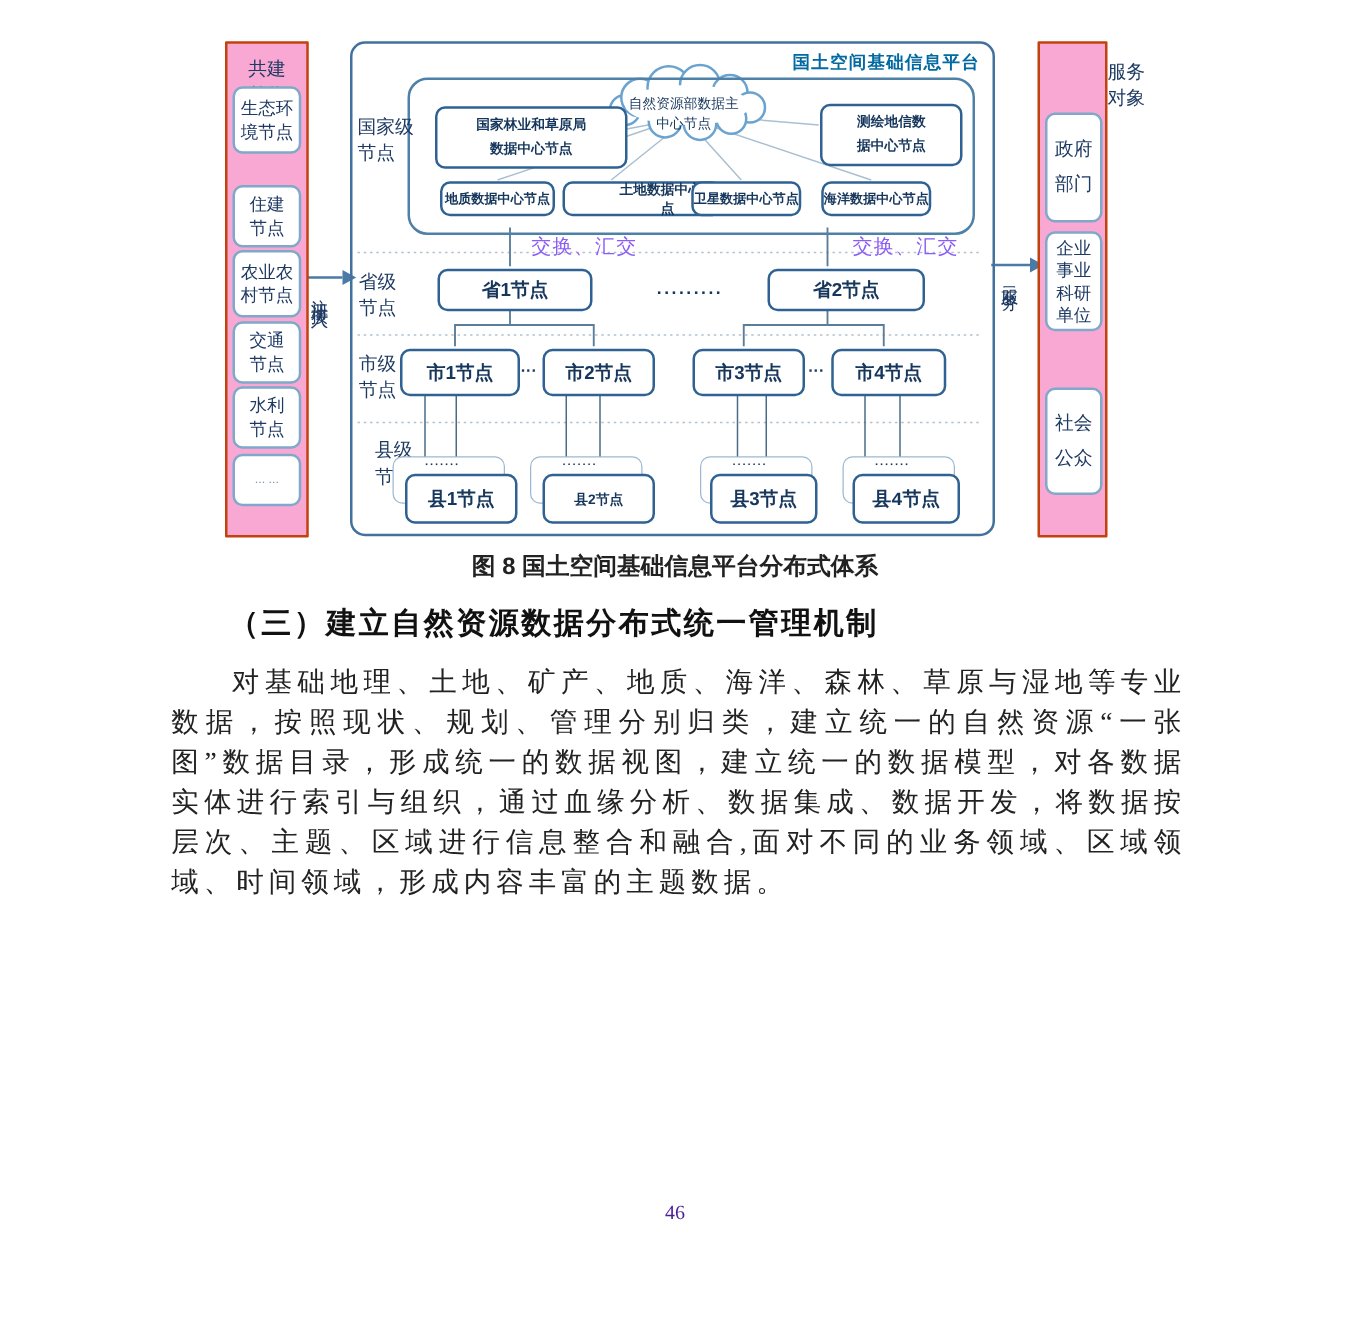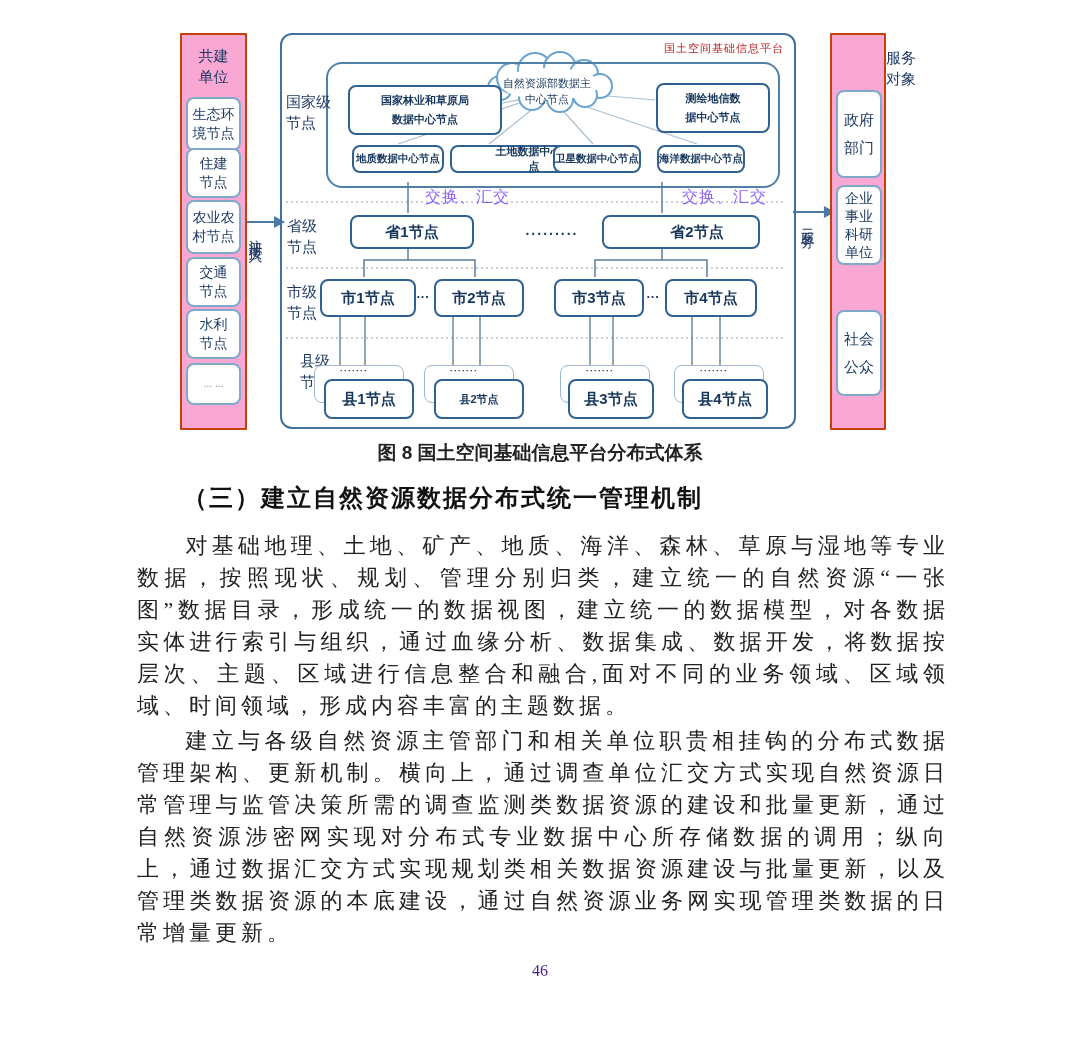--- a/index.html
+++ b/index.html
@@ -96,38 +96,38 @@
         <circle cx="585" cy="95" r="12"></circle>
         <circle cx="560" cy="99" r="13"></circle>
         <circle cx="532" cy="97" r="13"></circle>
       </g>
       <ellipse cx="550" cy="84" rx="50" ry="16" fill="#ffffff" stroke="none"></ellipse>
     </svg>
 
     <div class="abs panel" style="left:180px;top:33px;width:63px;height:393px;">
       <div class="abs ptitle pre" style="left:0;top:10px;width:63px;">共建
 单位</div>
-      <div class="abs pitem pre ctr" style="left:4px;top:62px;width:51px;height:50px;text-align:right;">生态环
+      <div class="abs pitem pre ctr" style="left:4px;top:34px;width:51px;height:50px;text-align:right;">生态环
 境节点</div>
       <div class="abs pitem pre ctr" style="left:4px;top:113px;width:51px;height:46px;">住建
 节点</div>
       <div class="abs pitem pre ctr" style="left:4px;top:165px;width:51px;height:50px;">农业农
 村节点</div>
       <div class="abs pitem pre ctr" style="left:4px;top:222px;width:51px;height:46px;">交通
 节点</div>
       <div class="abs pitem pre ctr" style="left:4px;top:274px;width:51px;height:46px;">水利
 节点</div>
       <div class="abs pitem ctr" style="left:4px;top:328px;width:51px;height:38px;font-size:10px;color:#7d93a8;">... ...</div>
     </div>
 
     <div class="abs vlabel" style="left:247px;top:228px;height:90px;">注册接入</div>
 
     <div class="abs mainbox" style="left:280px;top:33px;width:512px;height:392px;">
 
-      <div class="abs" style="right:10px;top:6px;font-size:11px;font-weight:normal;color:#b91c1c;letter-spacing:1px;">国土空间基础信息平台</div>
+      <div class="abs" style="right:10px;top:6px;font-size:14px;font-weight:bold;color:#0369a1;letter-spacing:1px;">国土空间基础信息平台</div>
 
       <div class="abs natbox" style="left:44px;top:27px;width:450px;height:122px;"></div>
 
       <div class="abs lvl pre" style="left:4px;top:56px;width:48px;">国家级
 节点</div>
       <div class="abs lvl pre" style="left:5px;top:180px;width:44px;">省级
 节点</div>
       <div class="abs lvl pre" style="left:5px;top:246px;width:44px;">市级
 节点</div>
       <div class="abs lvl pre" style="left:18px;top:315px;width:44px;">县级
@@ -143,21 +143,21 @@
       <div class="abs nbox ctr" style="left:70px;top:110px;width:88px;height:24px;font-size:10.5px;">地质数据中心节点</div>
       <div class="abs nbox ctr" style="left:168px;top:110px;width:84px;height:24px;font-size:11px;padding-left:40px;">土地数据中心节点</div>
       <div class="abs nbox ctr" style="left:271px;top:110px;width:84px;height:24px;font-size:10.5px;text-align:center;">卫星数据中心节点</div>
       <div class="abs nbox ctr" style="left:375px;top:110px;width:84px;height:24px;font-size:10.5px;">海洋数据中心节点</div>
 
       <div class="abs exch" style="left:143px;top:152px;">交换、汇交</div>
       <div class="abs exch" style="left:400px;top:152px;">交换、汇交</div>
 
       <div class="abs nbox ctr" style="left:68px;top:180px;width:120px;height:30px;font-size:15px;">省1节点</div>
       <div class="abs dots ctr" style="left:230px;top:185px;width:80px;height:20px;font-size:14px;letter-spacing:2px;">.........</div>
-      <div class="abs nbox ctr" style="left:320px;top:180px;width:122px;height:30px;font-size:15px;padding-left:32px;">省2节点</div>
+      <div class="abs nbox ctr" style="left:332px;top:180px;width:122px;height:30px;font-size:15px;">省2节点</div>
 
       <div class="abs nbox ctr" style="left:38px;top:244px;width:92px;height:34px;font-size:15px;">市1节点</div>
       <div class="abs dots ctr" style="left:131px;top:252px;width:20px;height:18px;font-size:13px;">···</div>
       <div class="abs nbox ctr" style="left:152px;top:244px;width:86px;height:34px;font-size:15px;">市2节点</div>
       <div class="abs nbox ctr" style="left:272px;top:244px;width:86px;height:34px;font-size:15px;">市3节点</div>
       <div class="abs dots ctr" style="left:361px;top:252px;width:20px;height:18px;font-size:13px;">···</div>
       <div class="abs nbox ctr" style="left:383px;top:244px;width:88px;height:34px;font-size:15px;">市4节点</div>
 
       <div class="abs backbox" style="left:32px;top:330px;width:88px;height:36px;"></div>
       <div class="abs backbox" style="left:142px;top:330px;width:88px;height:36px;"></div>
@@ -188,17 +188,16 @@
 公众</div>
     </div>
 
     <div class="abs caption" style="left:0;top:440px;">图 8  国土空间基础信息平台分布式体系</div>
   </div>
 
   <div class="abs heading" style="left:183px;top:482px;">（三）建立自然资源数据分布式统一管理机制</div>
 
   <div class="abs bodytext" style="left:137px;top:530px;">
     <p>对基础地理、土地、矿产、地质、海洋、森林、草原与湿地等专业数据，按照现状、规划、管理分别归类，建立统一的自然资源“一张图”数据目录，形成统一的数据视图，建立统一的数据模型，对各数据实体进行索引与组织，通过血缘分析、数据集成、数据开发，将数据按层次、主题、区域进行信息整合和融合,面对不同的业务领域、区域领域、时间领域，形成内容丰富的主题数据。</p>
-    <p>建立与各级自然资源主管部门和相关单位职贵相挂钩的分布式数据管理架构、更新机制。横向上，通过调查单位汇交方式实现自然资源日常管理与监管决策所需的调查监测类数据资源的建设和批量更新，通过自然资源涉密网实现对分布式专业数据中心所存储数据的调用；纵向上，通过数据汇交方式实现规划类相关数据资源建设与批量更新，以及管理类数据资源的本底建设，通过自然资源业务网实现管理类数据的日常增量更新。</p>
   </div>
 
   <div class="abs pageno" style="left:0;top:962px;">46</div>
 </div>
 
 </body></html>

